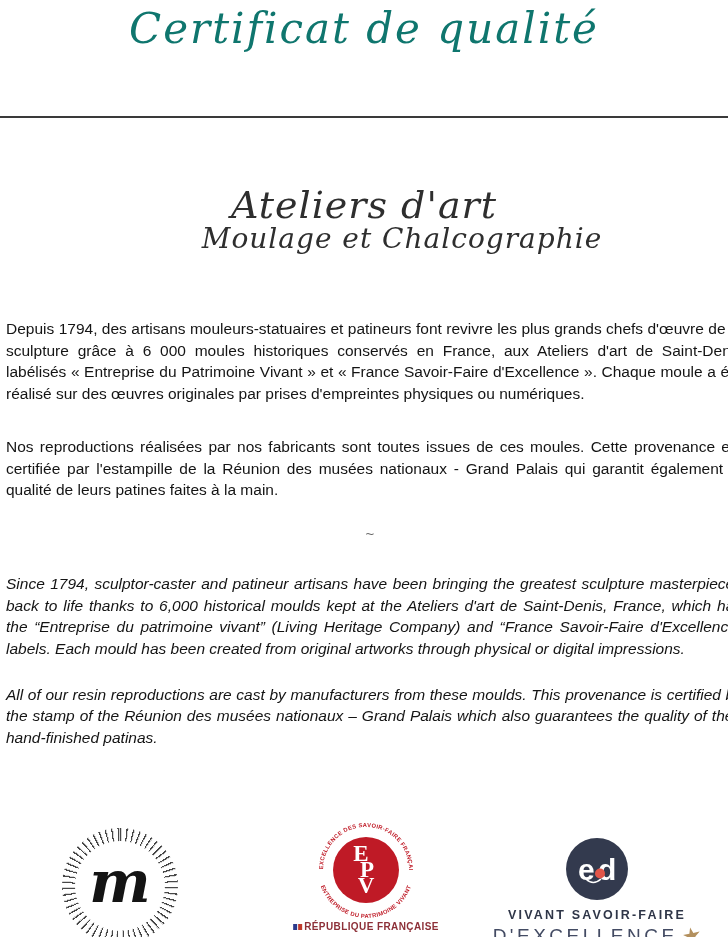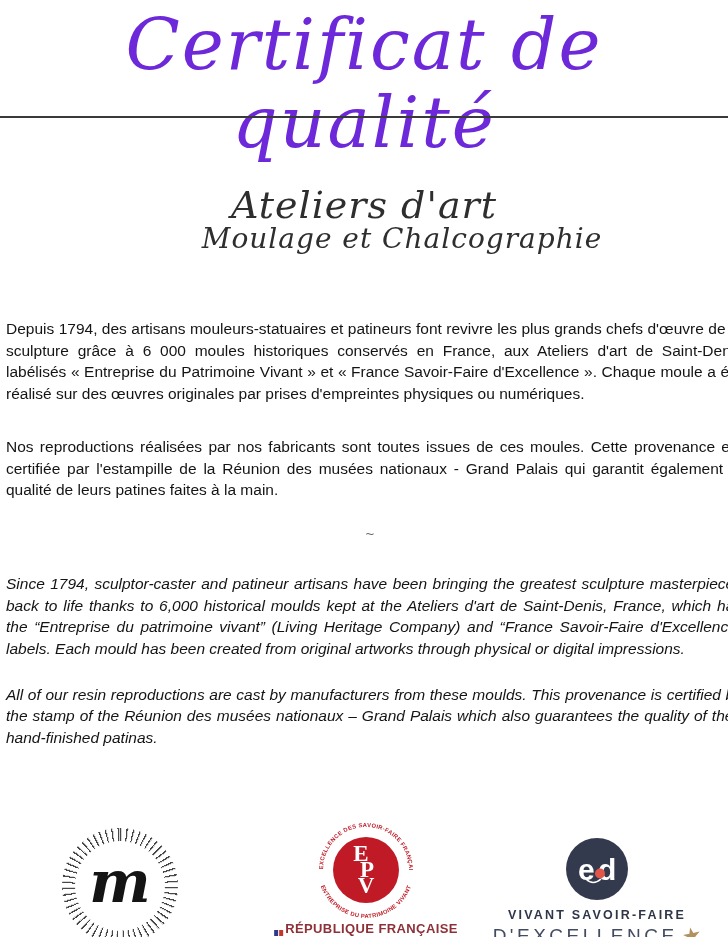--- a/index.html
+++ b/index.html
@@ -7,21 +7,21 @@
     position:relative; width:728px; height:937px; margin:0 auto;
     background:#ffffff; overflow:hidden;
     font-family:"Liberation Sans", sans-serif; color:#191919;
   }
 
   
   .title {
     position:absolute; top:6px; left:0; width:100%;
     text-align:center;
     font-family:"DejaVu Serif", serif; font-style:italic; font-weight:400;
-    font-size:71px; letter-spacing:2px; color:#6d28d9; line-height:1.1;
+    font-size:42px; letter-spacing:2px; color:#0f766e; line-height:1.1;
   }
   .divider {
     position:absolute; top:116px; left:0; width:728px; height:0;
     border-top:2px solid #3a3a3a;
   }
   .subtitle1 {
     position:absolute; top:146px; left:0; width:100%; text-align:center;
     font-family:"DejaVu Serif", serif; font-style:italic; font-weight:400;
     font-size:38px; letter-spacing:1px; color:#2e2e2e;margin-top:37px;
   }
@@ -74,22 +74,22 @@
     position:absolute; left:19px; top:19px; width:66px; height:66px;
     display:flex; flex-direction:column; align-items:center; justify-content:center;
     color:#ffffff; font-family:"Liberation Serif", serif; font-weight:600;
   }
   .epv-letter { font-size:23px; line-height:16px; }
   .epv-letter-e { transform:translateX(-5px); }
   .epv-letter-p { transform:translateX(1px); }
   .epv-letter-v { transform:translateX(0px); }
   .rf-line {
     position:absolute; top:103px; left:50%; transform:translateX(-50%);
-    white-space:nowrap; font-size:13px; font-weight:700; letter-spacing:.4px;
-    color:#8d3038; display:flex; align-items:flex-end; gap:2px;
+    white-space:nowrap; font-size:10px; font-weight:700; letter-spacing:.4px;
+    color:#8d3038; display:flex; align-items:center; gap:2px;
   }
   .flag { display:inline-flex; gap:1px; }
   .flag i { display:inline-block; width:4px; height:6px; }
   .flag .fb { background:#2c3a8c; }
   .flag .fr { background:#c0392b; }
 
   
   .logo-fsfe {
     position:absolute; left:527px; top:838px; width:140px;
     display:flex; flex-direction:column; align-items:center;

